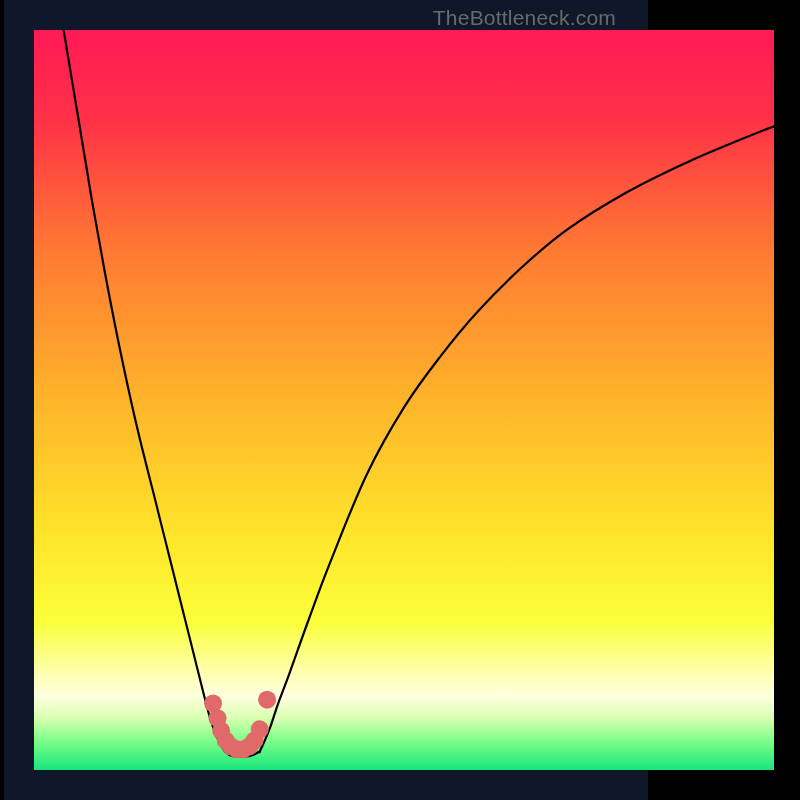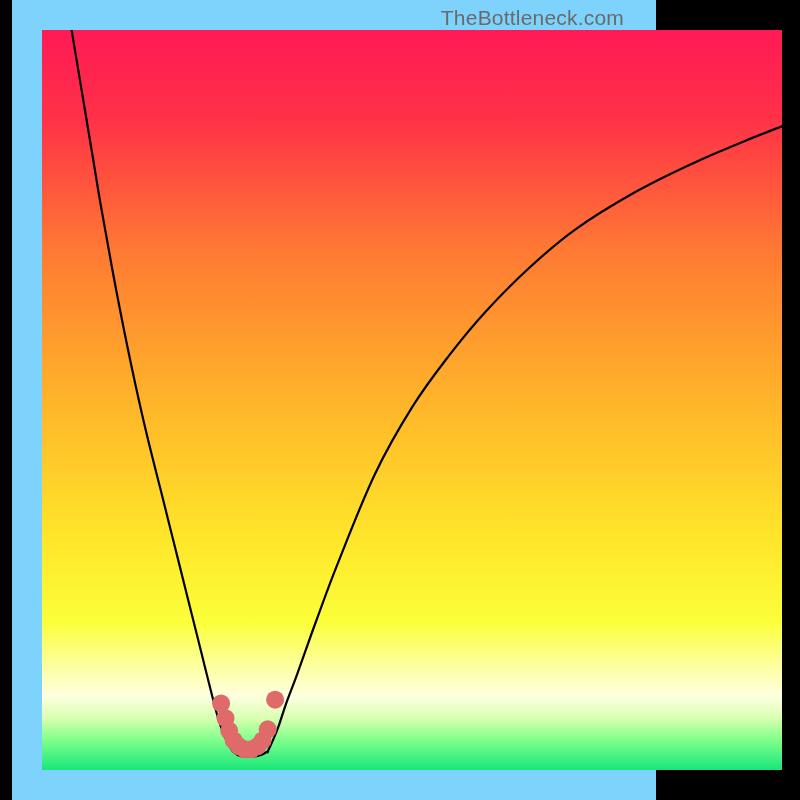--- a/index.html
+++ b/index.html
@@ -6,23 +6,23 @@
     margin: 0;
     padding: 0;
     width: 800px;
     height: 800px;
     background: #000;
     overflow: hidden;
     font-family: Arial, Helvetica, sans-serif;
   }
   .frame {
     position: absolute;
-    left: 12px; top: 0;
+    left: 4px; top: 0;
     width: 644px; height: 800px;
-    background: #7dd3fc;
+    background: #0f172a;
   }
   .plot {
     position: absolute;
     left: 30px;
     top: 30px;
     width: 740px;
     height: 740px;
     overflow: hidden;
   }
   .gradient {

